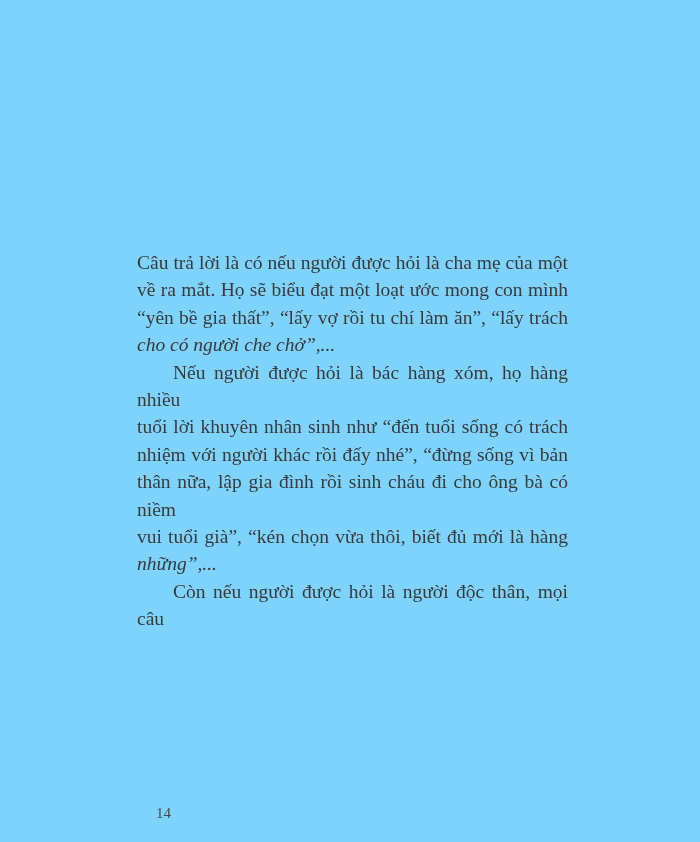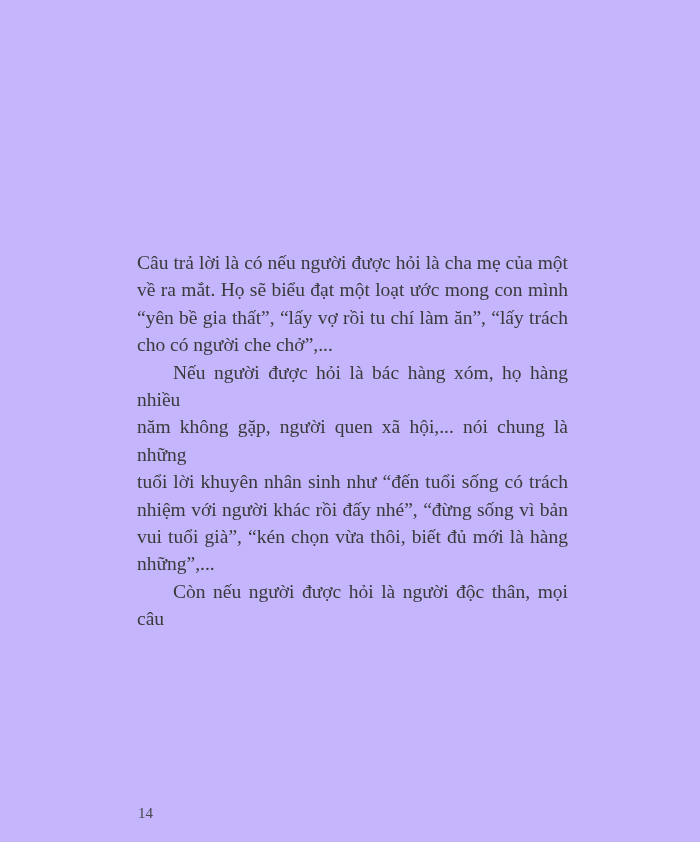--- a/index.html
+++ b/index.html
@@ -10,21 +10,21 @@
     width: 700px;
     height: 842px;
     background: #ffffff;
     position: relative;
     overflow: hidden;
     font-family: "Liberation Serif", "DejaVu Serif", serif;
   }
   .page {
     position: absolute;
     inset: 0;
-    background: #c4b5fd;
+    background: #7dd3fc;
   }
   .text-block {
     position: absolute;
     left: 137px;
     top: 249px;
     width: 431px;
     color: #3a3a3a;
     font-size: 19.5px;
     line-height: 27.4px;
   }
@@ -32,49 +32,50 @@
     margin: 0;
     padding: 0;
   }
   .line {
     text-align: justify;
     text-align-last: justify;
     white-space: normal;
   }
   .line.last {
     text-align-last: left;
+    font-style: italic;
   }
   .line.indent {
     text-indent: 36px;
   }
   .page-number {
     position: absolute;
-    left: 138px;
+    left: 156px;
     top: 804px;
     font-size: 15px;
     line-height: 18px;
     color: #474747;
   }
 </style>
 </head>
 <body>
 
 <div class="page">
   <div class="text-block">
       <div class="paragraph">
         <div class="line">Câu trả lời là có nếu người được hỏi là cha mẹ của một</div>
         <div class="line">về ra mắt. Họ sẽ biểu đạt một loạt ước mong con mình</div>
         <div class="line">“yên bề gia thất”, “lấy vợ rồi tu chí làm ăn”, “lấy trách</div>
         <div class="line last">cho có người che chở”,...</div>
       </div>
       <div class="paragraph">
         <div class="line indent">Nếu người được hỏi là bác hàng xóm, họ hàng nhiều</div>
-        <div class="line">năm không gặp, người quen xã hội,... nói chung là những</div>
         <div class="line">tuổi lời khuyên nhân sinh như “đến tuổi sống có trách</div>
         <div class="line">nhiệm với người khác rồi đấy nhé”, “đừng sống vì bản</div>
+        <div class="line">thân nữa, lập gia đình rồi sinh cháu đi cho ông bà có niềm</div>
         <div class="line">vui tuổi già”, “kén chọn vừa thôi, biết đủ mới là hàng</div>
         <div class="line last">những”,...</div>
       </div>
       <div class="paragraph">
         <div class="line indent">Còn nếu người được hỏi là người độc thân, mọi câu</div>
       </div>
     </div>
   <div class="page-number">14</div>
 </div>
 

